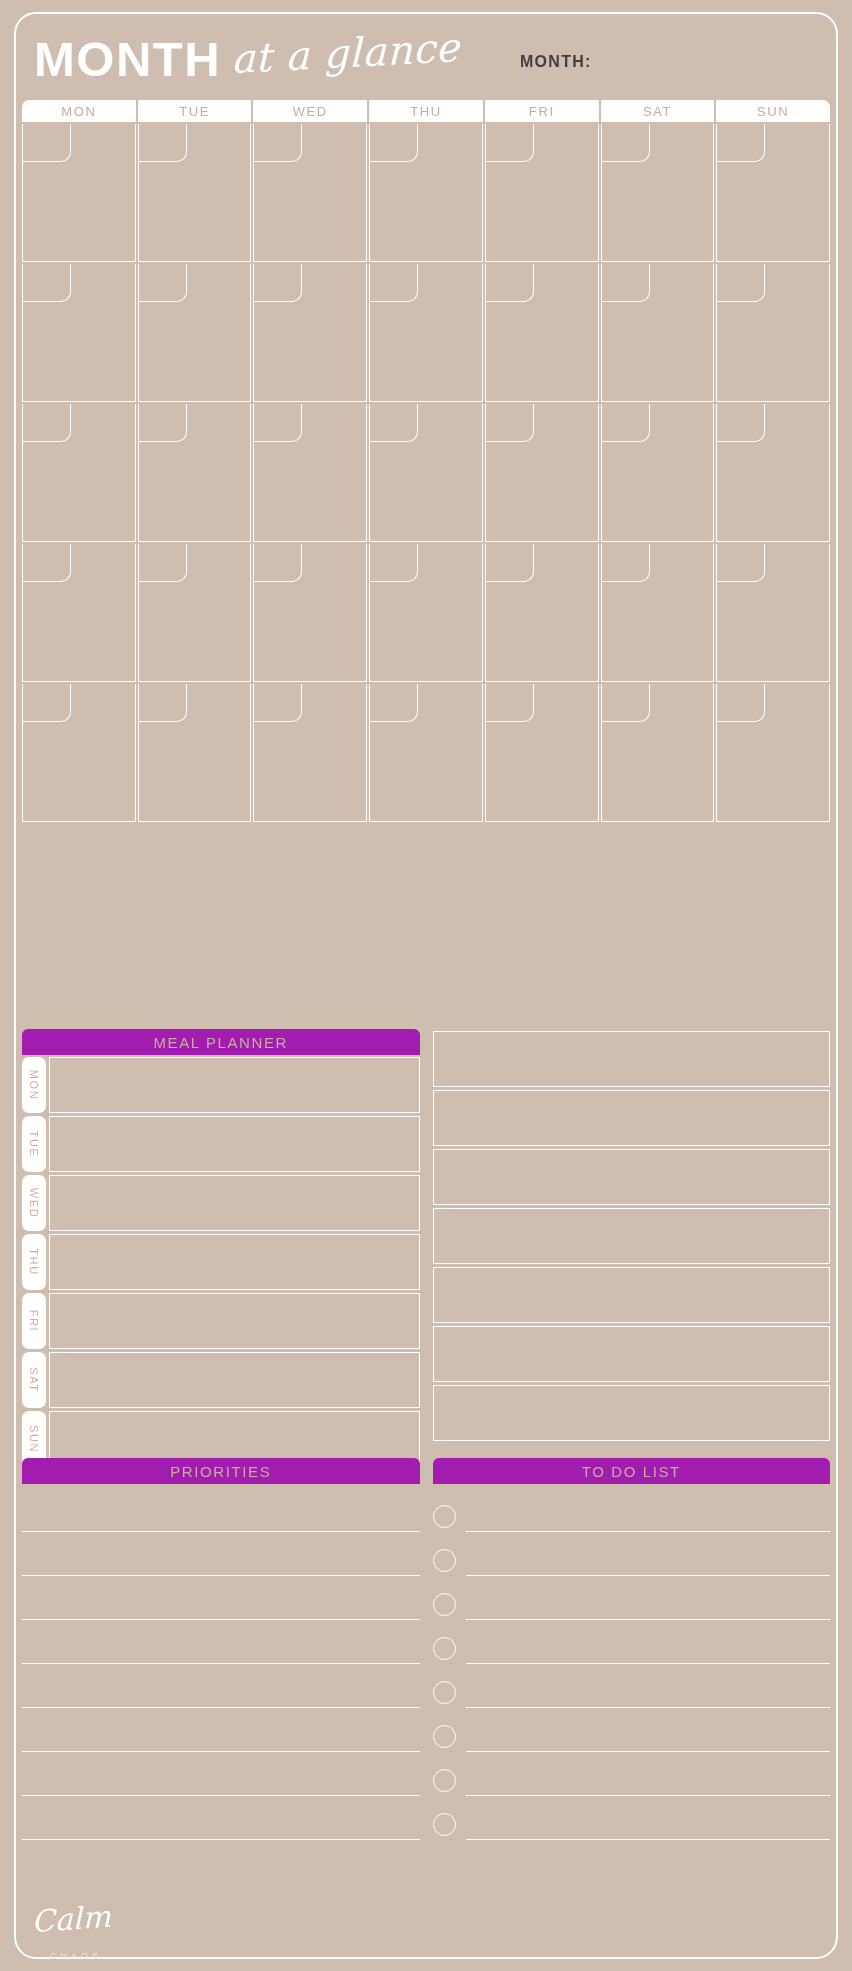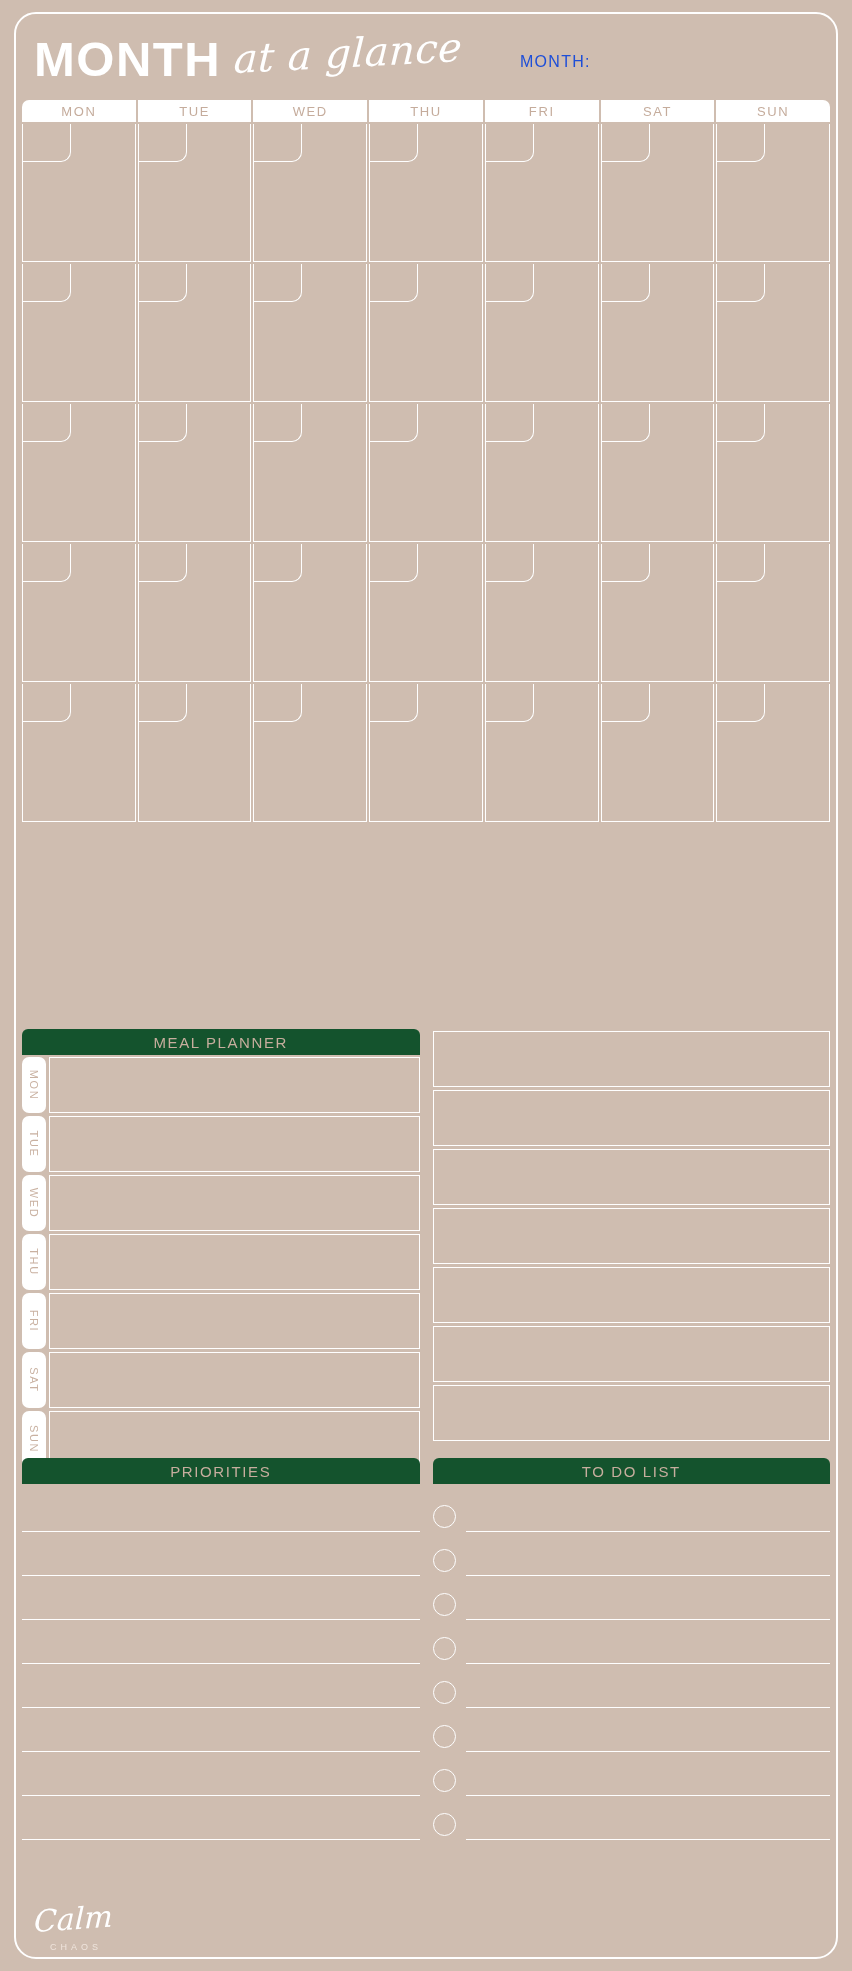--- a/index.html
+++ b/index.html
@@ -60,22 +60,22 @@
     font-weight: 400;
     color: #ffffff;
     margin-left: 13px;
     line-height: 1;
     transform: rotate(-3deg) skewX(-6deg);
     transform-origin: left center;
     letter-spacing: 0.5px;
   }
   .month-label {
     font-size: 16px;
-    font-weight: 400;
-    color: #1d4ed8;
+    font-weight: 700;
+    color: #404040;
     letter-spacing: 1.3px;
     margin-left: 57px;
     margin-top: 6px;
   }
 
   
   .calendar {
     position: absolute;
     left: 22px;
     top: 100px;
@@ -131,21 +131,21 @@
     left: 22px;
     top: 1029px;
     width: 808px;
     display: flex;
     gap: 13px;
   }
   .panel { flex: 1; }
 
   .panel-head {
     height: 26px;
-    background: #14532d;
+    background: #a21caf;
     border-radius: 6px 6px 0 0;
     display: flex;
     align-items: center;
     justify-content: center;
     font-size: 15px;
     letter-spacing: 1.6px;
     color: #c7ae9e;
   }
 
   
@@ -244,21 +244,21 @@
     transform: rotate(-4deg) skewX(-6deg);
     transform-origin: left center;
     display: inline-block;
     margin-left: 14px;
   }
   .logo-sub {
     font-size: 9px;
     letter-spacing: 4px;
     color: #efe4dc;
     margin-left: 30px;
-    margin-top: 5px;
+    margin-top: 14px;
   }
 </style>
 </head>
 <body>
 
 <div class="sheet">
 
   <div class="page-frame"></div>
 
   <div class="header">

